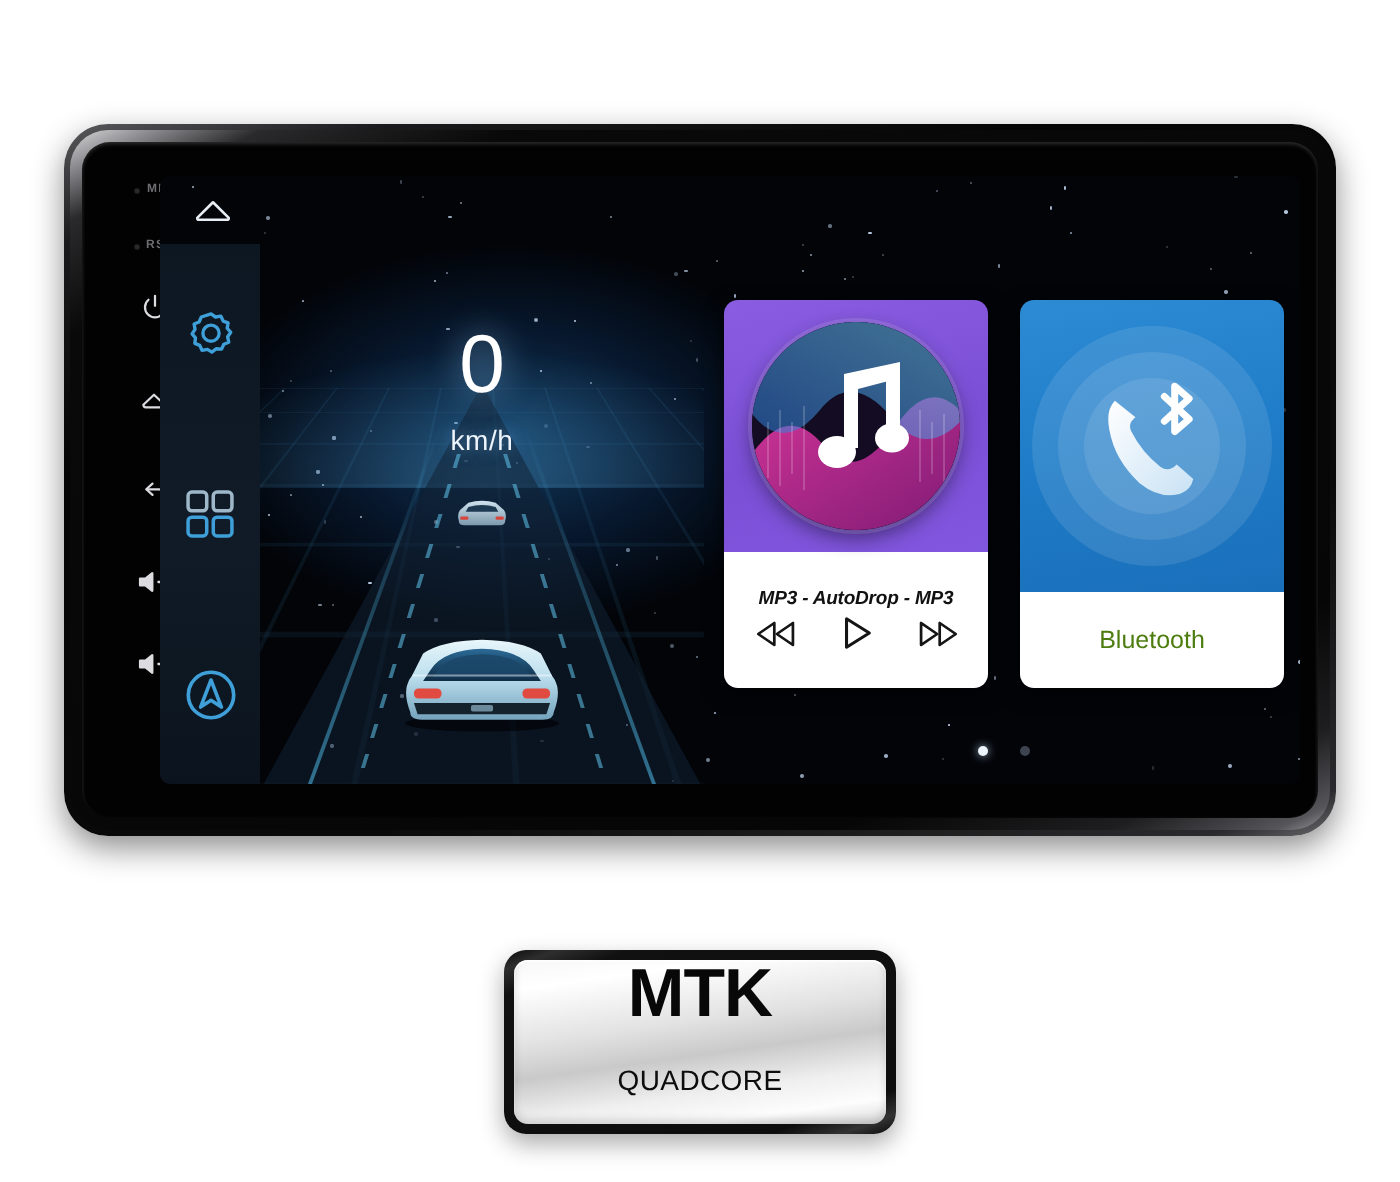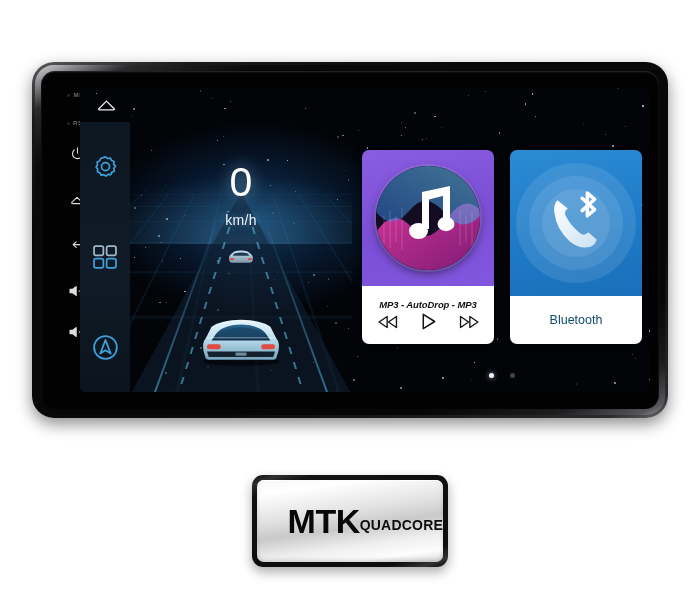--- a/index.html
+++ b/index.html
@@ -117,33 +117,33 @@
 
   
   #cards{position:absolute;left:282px;top:62px;display:flex;gap:16px;z-index:4;}
   .card{width:132px;height:194px;border-radius:7px;overflow:hidden;
     display:flex;flex-direction:column;box-shadow:0 3px 10px rgba(0,0,0,.6);}
   .card-art{flex:1;display:flex;align-items:center;justify-content:center;position:relative;}
   .card-foot{background:#ffffff;display:flex;flex-direction:column;
     align-items:center;justify-content:center;}
 
   #music-card .card-art{background:linear-gradient(165deg,#8a5ce0 0%,#7b4fd6 55%,#8257df 100%);}
-  #music-card .card-foot{height:58px;gap:2px;}
+  #music-card .card-foot{height:68px;gap:2px;}
   #music-title{font-size:9.5px;font-weight:700;font-style:italic;color:#111;
     letter-spacing:-.1px;white-space:nowrap;}
   #music-controls{display:flex;align-items:center;gap:20px;color:#151515;}
   #music-controls span{display:flex;}
 
   #album-disc{width:104px;height:104px;border-radius:50%;position:relative;overflow:hidden;
     background:radial-gradient(circle at 50% 50%,#1d1430 0%,#140d24 70%,#0d0818 100%);
     box-shadow:0 0 0 2px rgba(255,255,255,.12), 0 4px 10px rgba(0,0,0,.45);}
 
   #bt-card .card-art{background:linear-gradient(170deg,#2d8bd4 0%,#1f7cc8 50%,#1a6fba 100%);}
   #bt-card .card-foot{height:48px;}
-  #bt-label{font-size:12.5px;color:#0c4a6e;}
+  #bt-label{font-size:12.5px;color:#4d7c0f;}
   .bt-ring{position:absolute;border-radius:50%;background:rgba(255,255,255,.10);}
 
   
   #page-dots{position:absolute;left:282px;right:0;bottom:14px;display:flex;
     justify-content:center;gap:16px;z-index:4;width:280px;}
   .dot{width:5px;height:5px;border-radius:50%;}
   .dot.on{background:#eef4fb;box-shadow:0 0 5px rgba(200,225,255,.8);}
   .dot.off{background:#3d4450;}
 
   
@@ -152,25 +152,26 @@
   .badge{
     width:196px;height:92px;border-radius:11px;
     background:linear-gradient(160deg,#0a0a0a 0%,#2e2e2e 6%,#111 14%,#0d0d0d 86%,#333 94%,#0a0a0a 100%);
     padding:5px;box-sizing:border-box;
     box-shadow:0 5px 12px rgba(0,0,0,.33);
   }
   .badge-face{
     width:100%;height:100%;border-radius:7px;box-sizing:border-box;
     background:
       linear-gradient(172deg,#f7f7f7 0%,#ffffff 14%,#e2e2e2 40%,#c9c9c9 56%,#efefef 74%,#fdfdfd 88%,#dadada 100%);
-    display:flex;align-items:center;justify-content:flex-end;
+    display:flex;flex-direction:column;align-items:center;justify-content:flex-start;
     box-shadow:inset 0 1px 1px rgba(255,255,255,.95), inset 0 -2px 4px rgba(0,0,0,.16);
+    gap:11px;
   }
   .badge-main{font-size:32px;font-weight:700;color:#080808;line-height:1;letter-spacing:-.5px;}
-  .badge-sub{font-size:15px;font-weight:700;color:#0d0d0d;letter-spacing:.6px;margin-top:7px;}
+  .badge-sub{font-size:15px;font-weight:400;color:#0d0d0d;letter-spacing:.6px;margin-top:7px;}
   #badge-mtk .badge-main{font-size:34px;}
   #badge-mtk .badge-sub{font-size:14px;letter-spacing:.2px;}
 </style>
 </head>
 <body>
 
 <div id="head-unit">
   <div id="bezel-gloss"></div>
   <div id="bezel-inner"></div>
 

